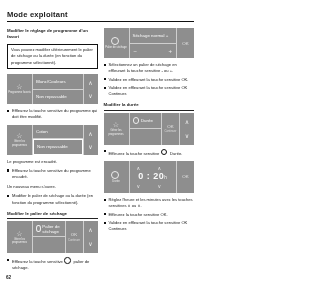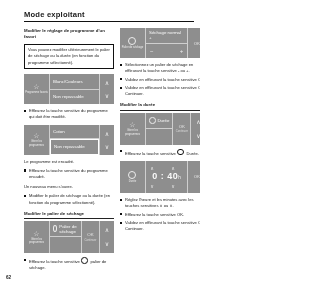--- a/index.html
+++ b/index.html
@@ -3,21 +3,21 @@
 <meta charset="utf-8">
 <style>
   html,body{margin:0;padding:0;}
   body{
     width:200px;height:284px;
     background:#ffffff;
     font-family:"Liberation Sans", sans-serif;
     color:#1a1a1a;
     overflow:hidden;
   }
-  .page{position:relative;width:200px;height:284px;box-sizing:border-box;padding:10px 6px 0 24px;}
+  .page{position:relative;width:200px;height:284px;box-sizing:border-box;padding:10px 6px 0 7px;}
 
   .chapter-title{
     font-size:7.6px;font-weight:bold;letter-spacing:0.2px;
     margin:0 0 2px 0;
   }
   .chapter-rule{height:1px;background:#111;margin:0 0 6px 0;}
 
   .cols{display:flex;gap:6px;}
   .col{width:91px;}
 
@@ -261,21 +261,21 @@
         </li>
       </ul>
 
       <div class="display h32">
         <div class="disp-left">
           <span class="icon-circ" style="width:6px;height:6px;"></span>
           <span class="disp-left-label">Durée</span>
         </div>
         <div class="timebig">
           <span class="time-arrows">∧   ∧</span>
-          <span class="time-value"><span>0 : 40</span><span class="unit">h</span></span>
+          <span class="time-value"><span>0 : 20</span><span class="unit">h</span></span>
           <span class="time-arrows">∨   ∨</span>
         </div>
         <div class="okcol">
           <span>OK</span>
         </div>
       </div>
 
       <ul class="bl">
         <li>Réglez l'heure et les minutes avec les touches sensitives ∧ ou ∨.</li>
         <li>Effleurez la touche sensitive OK.</li>

